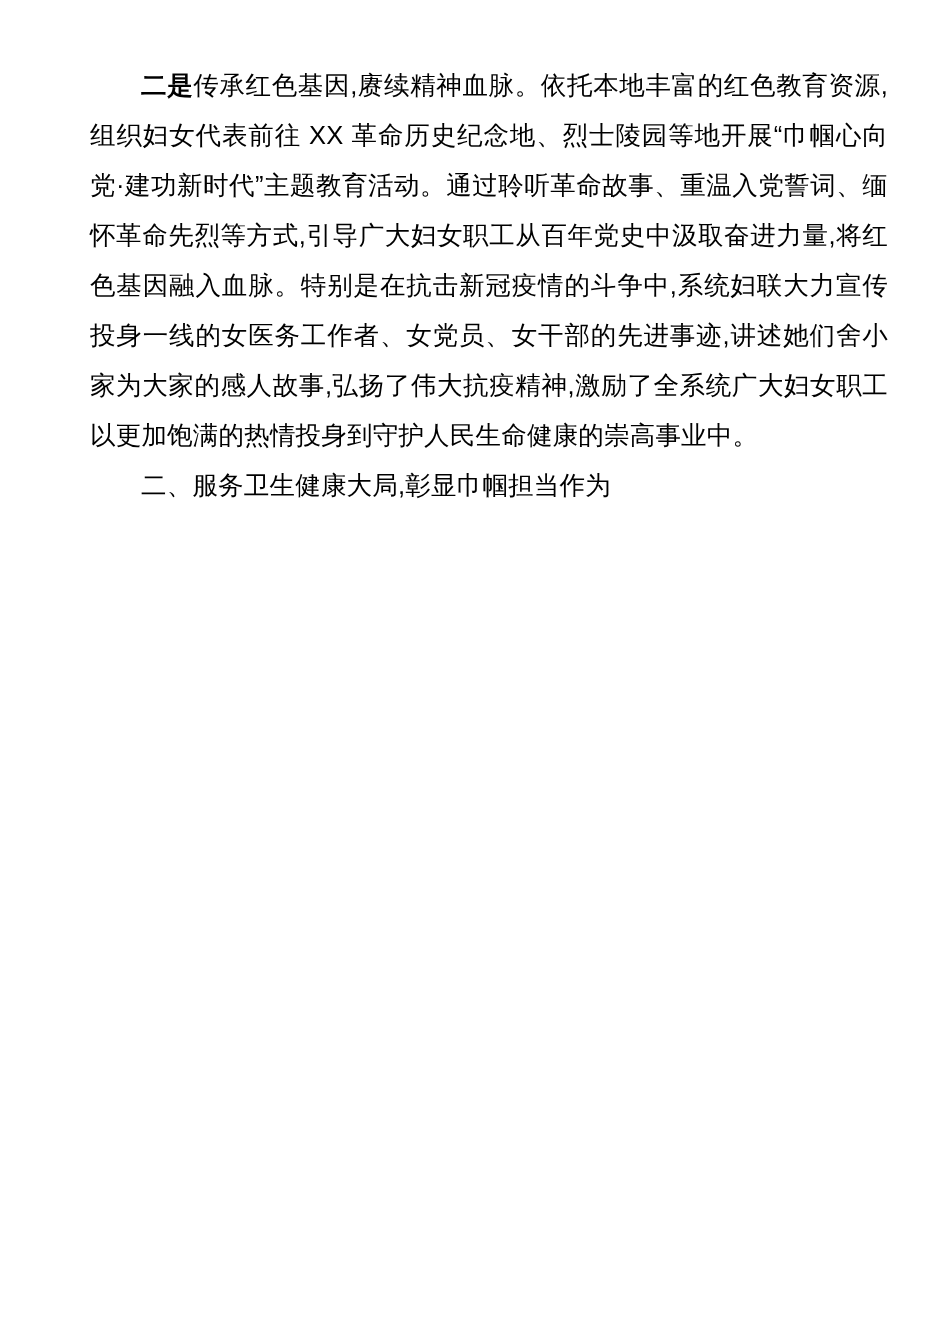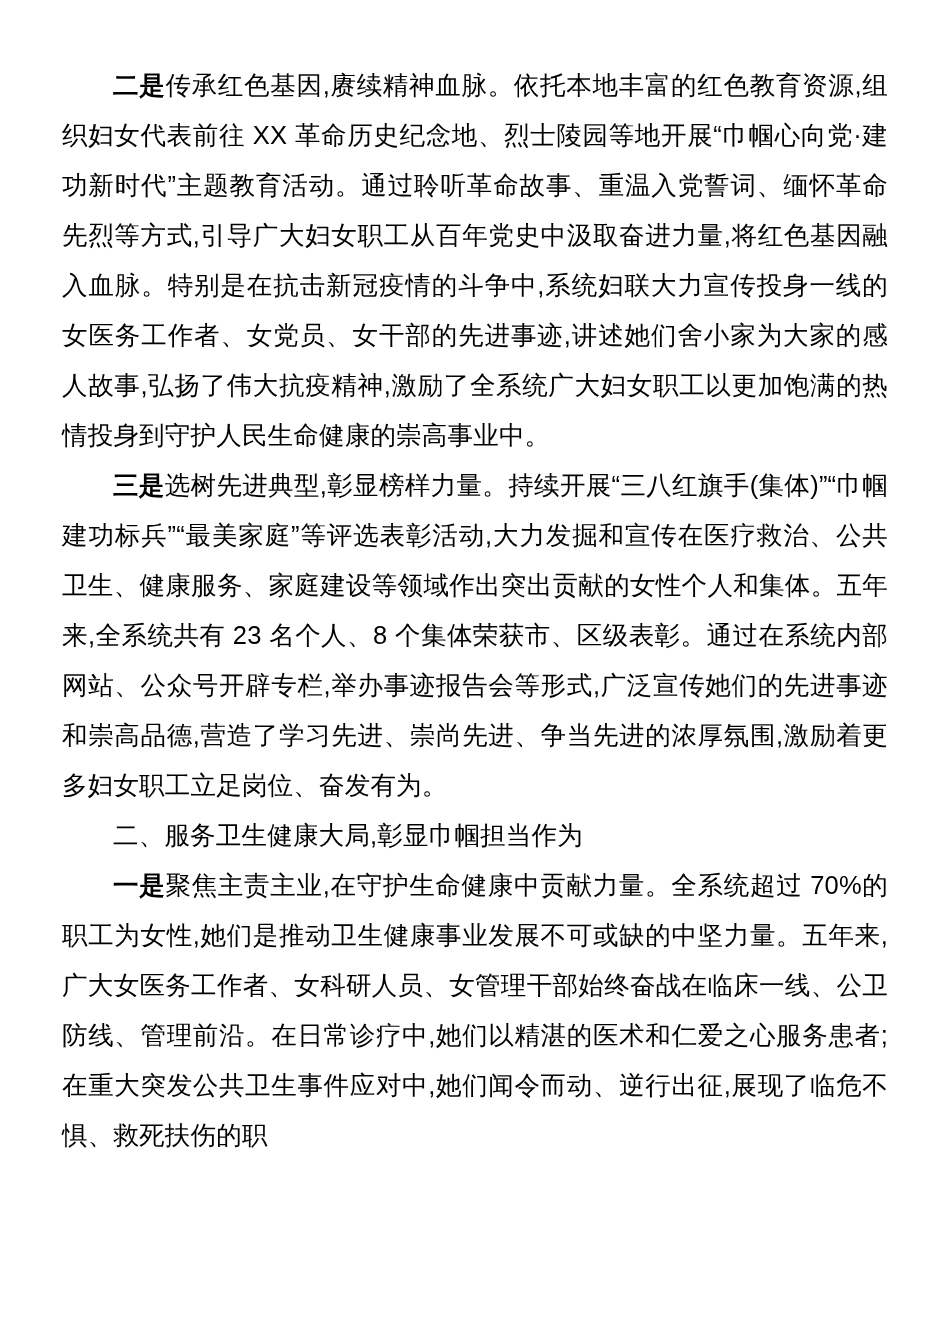--- a/index.html
+++ b/index.html
@@ -10,21 +10,21 @@
   body {
     width: 950px;
     height: 1344px;
     font-family: "Liberation Sans", sans-serif;
     color: #000000;
   }
   .page {
     width: 950px;
     height: 1344px;
     box-sizing: border-box;
-    padding: 60px 62px 40px 62px;
+    padding: 60px 62px 40px 90px;
     background: #ffffff;
     position: relative;
     overflow: hidden;
   }
   .doc-body {
     font-size: 25.5px;
     line-height: 50px;
     letter-spacing: 0.2px;
     text-align: justify;
     text-justify: inter-ideograph;
@@ -47,21 +47,19 @@
   }
 </style>
 </head>
 <body>
 
 <div class="page">
   <div class="doc-body">
 
     <p class="para"><span class="lead">二是</span><span>传承红色基因,赓续精神血脉。依托本地丰富的红色教育资源,组织妇女代表前往 XX 革命历史纪念地、烈士陵园等地开展“巾帼心向党·建功新时代”主题教育活动。通过聆听革命故事、重温入党誓词、缅怀革命先烈等方式,引导广大妇女职工从百年党史中汲取奋进力量,将红色基因融入血脉。特别是在抗击新冠疫情的斗争中,系统妇联大力宣传投身一线的女医务工作者、女党员、女干部的先进事迹,讲述她们舍小家为大家的感人故事,弘扬了伟大抗疫精神,激励了全系统广大妇女职工以更加饱满的热情投身到守护人民生命健康的崇高事业中。</span></p>
 
-    <p class="para"><span class="lead">三是</span><span>选树先进典型,彰显榜样力量。持续开展“三八红旗手(集体)”“巾帼建功标兵”“最美家庭”等评选表彰活动,大力发掘和宣传在医疗救治、公共卫生、健康服务、家庭建设等领域作出突出贡献的女性个人和集体。五年来,全系统共有 23 名个人、8 个集体荣获市、区级表彰。通过在系统内部网站、公众号开辟专栏,举办事迹报告会等形式,广泛宣传她们的先进事迹和崇高品德,营造了学习先进、崇尚先进、争当先进的浓厚氛围,激励着更多妇女职工立足岗位、奋发有为。</span></p>
 
     <p class="heading"><span>二、服务卫生健康大局,彰显巾帼担当作为</span></p>
 
 
-    <p class="para"><span class="lead">一是</span><span>聚焦主责主业,在守护生命健康中贡献力量。全系统超过 70%的职工为女性,她们是推动卫生健康事业发展不可或缺的中坚力量。五年来,广大女医务工作者、女科研人员、女管理干部始终奋战在临床一线、公卫防线、管理前沿。在日常诊疗中,她们以精湛的医术和仁爱之心服务患者;在重大突发公共卫生事件应对中,她们闻令而动、逆行出征,展现了临危不惧、救死扶伤的职</span></p>
 
   </div>
 </div>
 
 </body></html>

